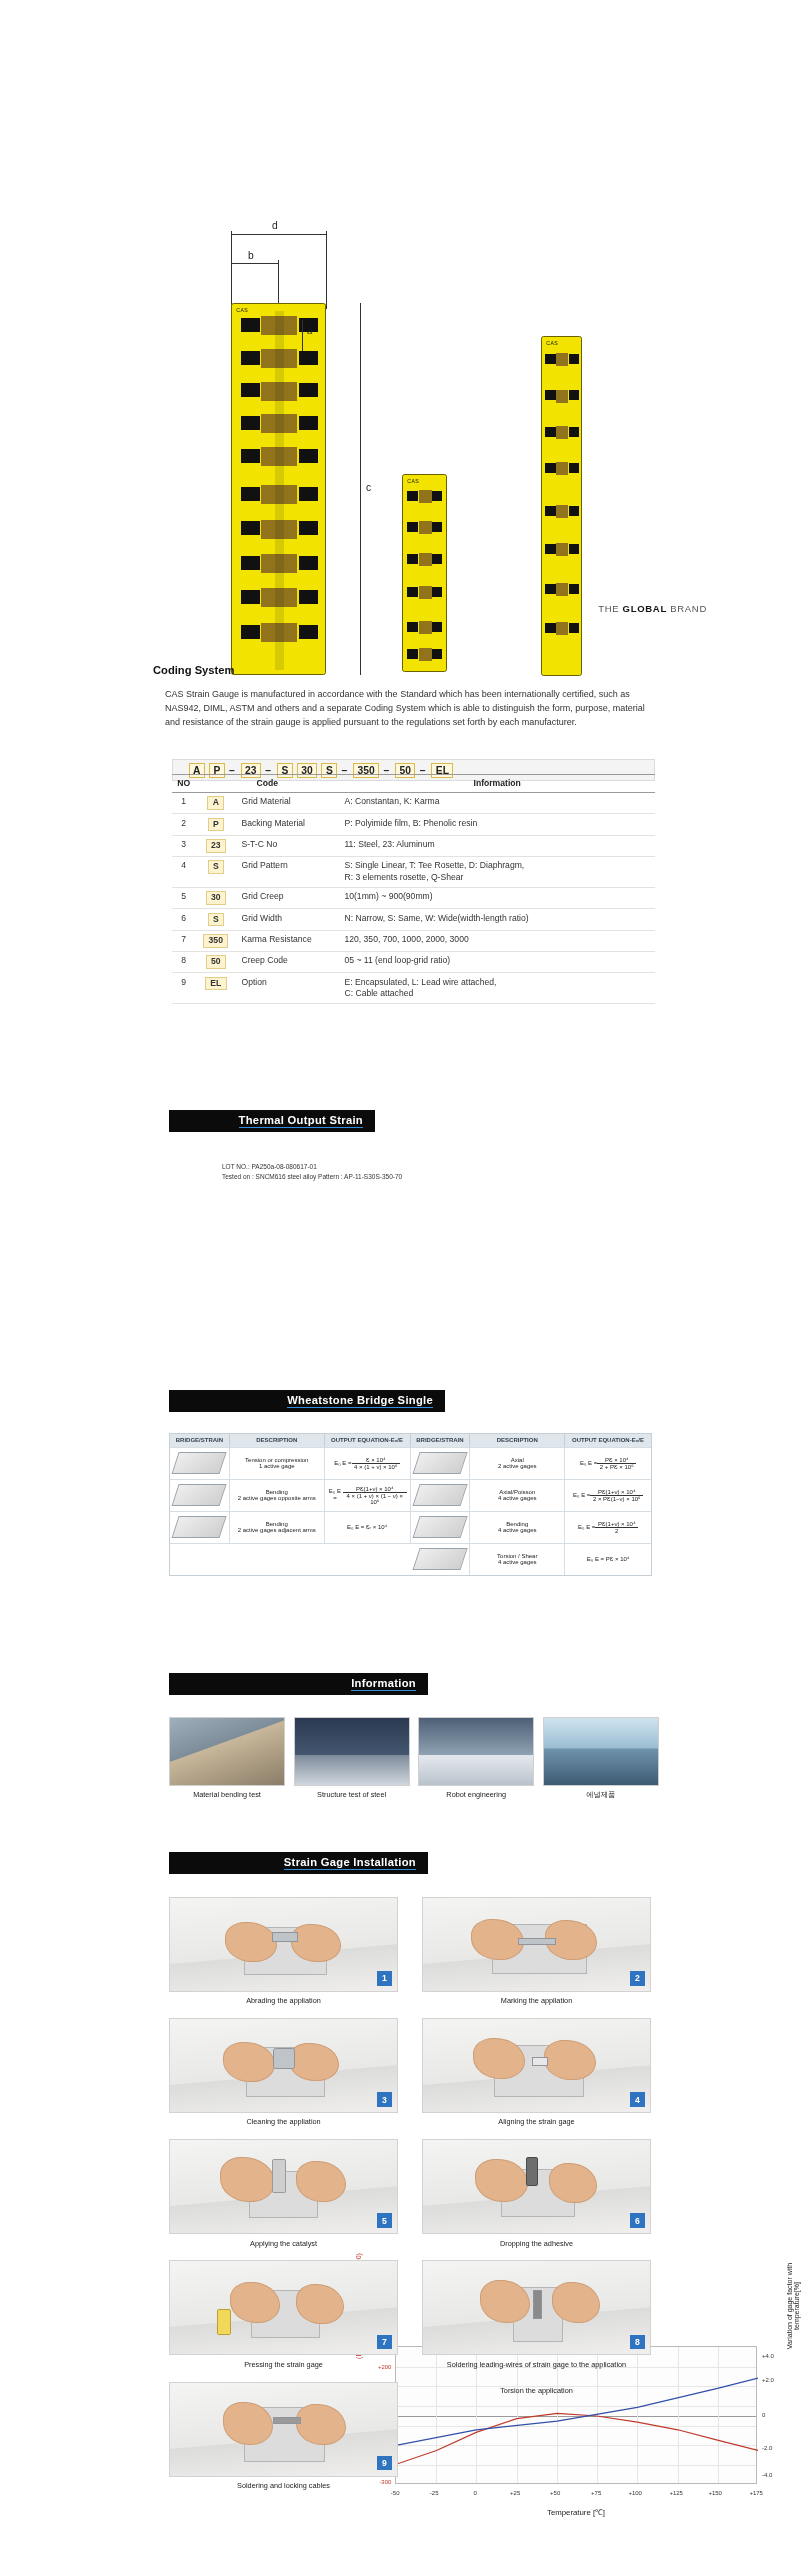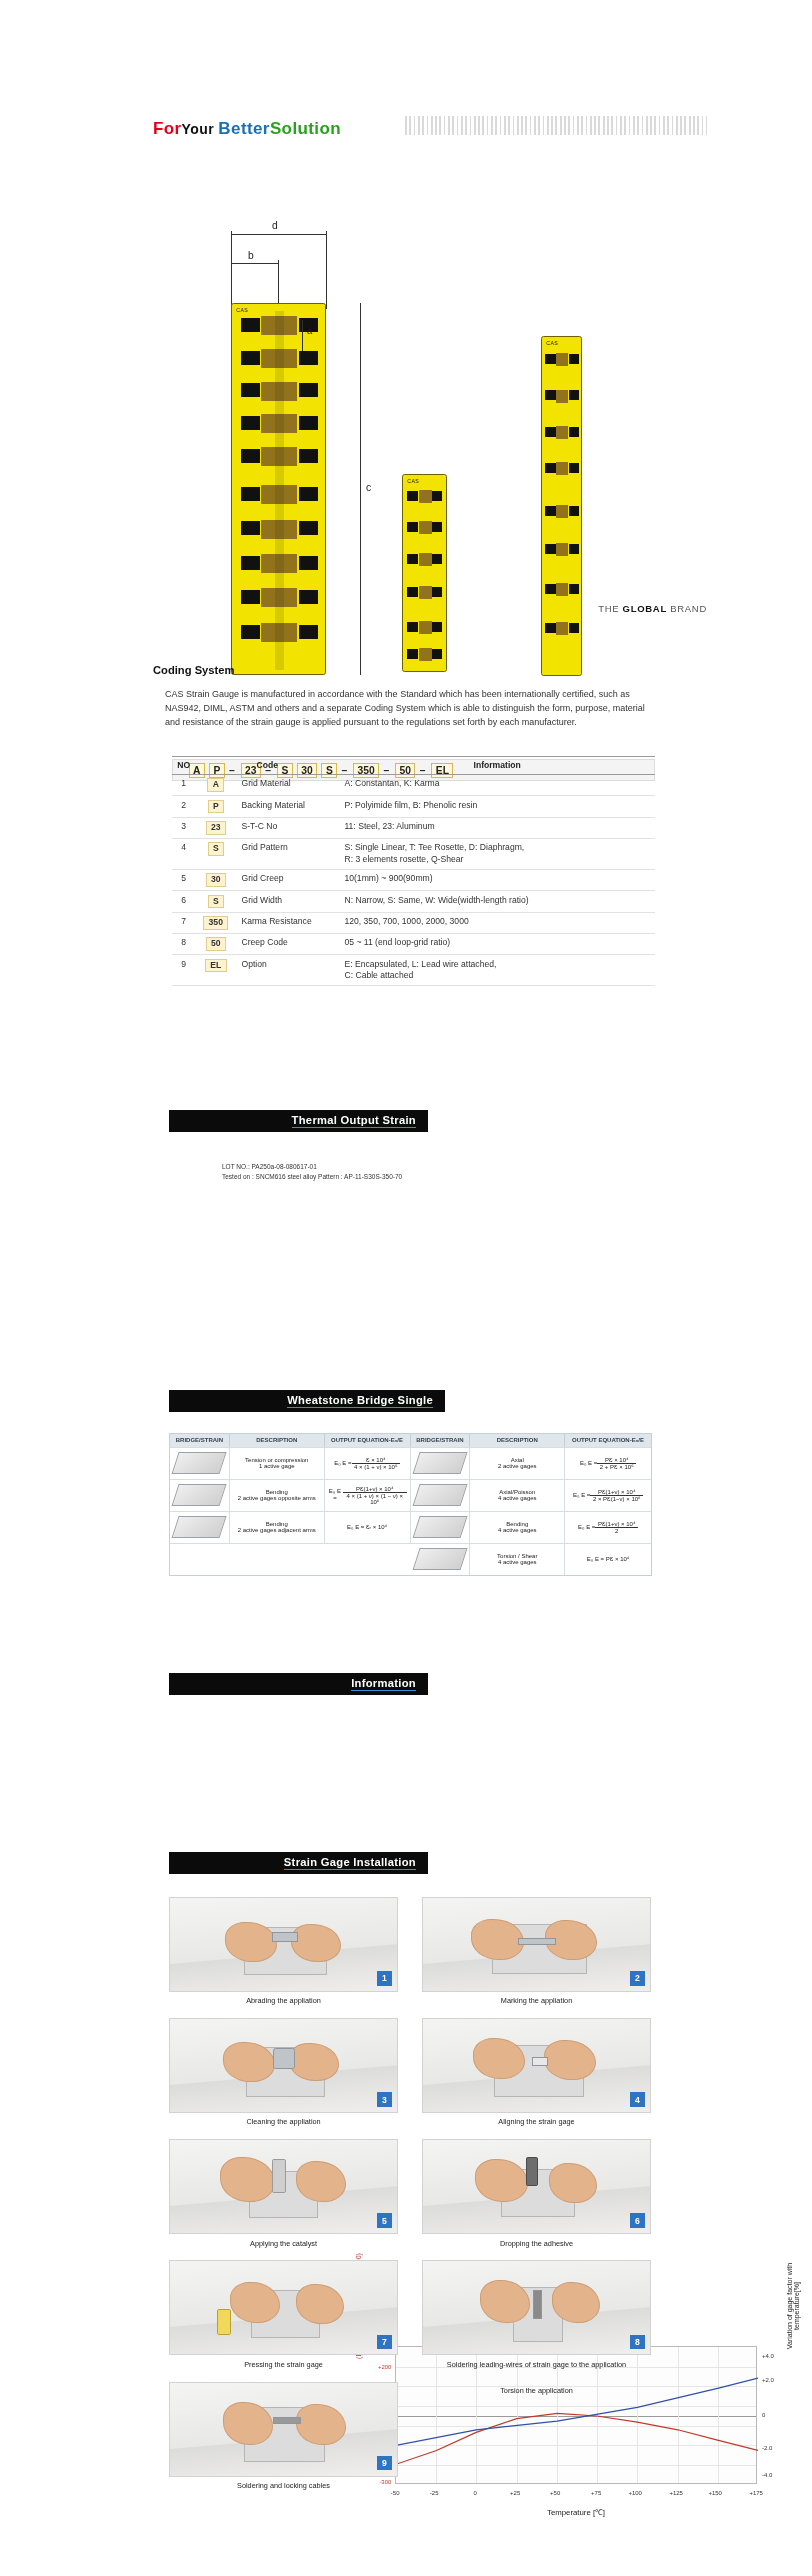--- a/index.html
+++ b/index.html
@@ -60,21 +60,21 @@
   
   .coding { position:absolute; left:153px; top:664px; width:517px; }
   .sec-title { font-size:11.2px; font-weight:bold; color:#111; margin-bottom:7px; }
   .coding p { font-size:9px; line-height:1.55; color:#333; margin:12px; }
 
   .codebar { position:absolute; left:172px; top:759px; width:483px; height:22.4px;
      background:#f4f4f4; border:0.9px solid #dcdcdc; display:flex; align-items:center; padding-left:15.5px; gap:4.3px; }
   .codebar .ck { font-size:10.3px; font-weight:bold; letter-spacing:1.7px; color:#222; }
   .codebar .box { display:inline-block; border:0.9px solid #d8b94a; background:#fff8dd; padding:0.9px 3.4px; font-size:10.3px; font-weight:bold; }
 
-  table.codetbl { position:absolute; left:172px; top:756px; width:483px; border-collapse:collapse; font-size:8.6px; }
+  table.codetbl { position:absolute; left:172px; top:774px; width:483px; border-collapse:collapse; font-size:8.6px; }
   table.codetbl th { border-top:0.9px solid #9a9a9a; border-bottom:0.9px solid #9a9a9a; padding:3.4px 5.2px; font-weight:bold; color:#222; font-size:8.6px; }
   table.codetbl td { border-bottom:0.9px solid #e2e2e2; padding:3.4px 5.2px; color:#333; vertical-align:top; line-height:1.35; }
   table.codetbl td.no { text-align:center; width:22.4px; }
   table.codetbl td.code { text-align:center; width:41px; }
   table.codetbl td.code span { display:inline-block; background:#fdf3cf; border:0.9px solid #e0cd8a; padding:0 4.3px; font-weight:bold; }
   table.codetbl td.lbl { width:103px; }
 
   
   .blackbar { position:absolute; height:22.4px; background:#0b0b0b; color:#fff;
      font-size:11.2px; font-weight:bold; display:flex; align-items:center; justify-content:flex-end;
@@ -134,27 +134,20 @@
   .tool { position:absolute; background:#bfc4c9; border:0.9px solid #8f959b; }
   .specimen { position:absolute; background:#dcdcdc; border:0.9px solid #b5b5b5; }
   .bottle { position:absolute; background:#f2d85a; border:0.9px solid #b8a032; border-radius:1.7px; }
   .stepcap { font-size:7.3px; text-align:center; margin-top:4.3px; line-height:1.35; color:#222; }
 </style>
 </head>
 <body>
 
 <div class="page">
 
-  <div class="header">
-    <div class="brandline">
-      <span class="bl-f">For</span><span class="bl-o">Your</span>
-      <span class="bl-b">Better</span><span class="bl-s">Solution</span>
-    </div>
-    <div class="header-bars"></div>
-  </div>
 
   <div class="diagram">
     <div class="dim-d-line"></div>
     <div class="tick" style="left:231px;top:128px;height:78px;"></div>
     <div class="tick" style="left:326px;top:128px;height:78px;"></div>
     <div class="dim-d-lab">d</div>
 
     <div class="dim-b-line"></div>
     <div class="tick" style="left:278px;top:157px;height:48px;"></div>
     <div class="dim-b-lab">b</div>
@@ -337,21 +330,21 @@
       <tr>
         <td class="no">9</td>
         <td class="code"><span>EL</span></td>
         <td class="lbl">Option</td>
         <td style="white-space:pre-line">E: Encapsulated, L: Lead wire attached,
 C: Cable attached</td>
       </tr>
     </tbody>
   </table>
 
-  <div class="blackbar" style="left:169px;top:1110px;width:259px;">
+  <div class="blackbar" style="left:169px;top:1110px;width:206px;">
     <span class="und">Thermal Output Strain</span>
   </div>
 
   <div class="chartwrap">
     <div class="plot">
       <div class="gl" style="left:0;top:19.7px;width:100%;height:0.9px;"></div>
       <div class="gl" style="left:0;top:39px;width:100%;height:0.9px;"></div>
       <div class="gl" style="left:0;top:59px;width:100%;height:0.9px;"></div>
       <div class="axis0" style="left:0;top:69px;width:100%;height:0.9px;"></div>
       <div class="gl" style="left:0;top:79px;width:100%;height:0.9px;"></div>
@@ -513,20 +506,38 @@
       <div class="wb-col-c" style="border-right:none">
         <span class="eq">E₀ E = PƐ × 10⁴</span>
       </div>
     </div>
   </div>
 
   <div class="blackbar" style="left:169px;top:1673px;width:259px;">
     <span class="und">Information</span>
   </div>
 
+  <div class="apps">
+    <div class="appcard">
+      <div class="appimg ai1"></div>
+      <div class="appcap">Material bending test</div>
+    </div>
+    <div class="appcard">
+      <div class="appimg ai2"></div>
+      <div class="appcap">Structure test of steel</div>
+    </div>
+    <div class="appcard">
+      <div class="appimg ai3"></div>
+      <div class="appcap">Robot engineering</div>
+    </div>
+    <div class="appcard">
+      <div class="appimg ai4"></div>
+      <div class="appcap">에널제품</div>
+    </div>
+  </div>
 
   <div class="blackbar" style="left:169px;top:1852px;width:259px;">
     <span class="und">Strain Gage Installation</span>
   </div>
 
   <div class="steps">
 
     <div class="step">
       <div class="stepimg">
         <div class="specimen" style="left:74px;top:29px;width:83px;height:48px;"></div>

